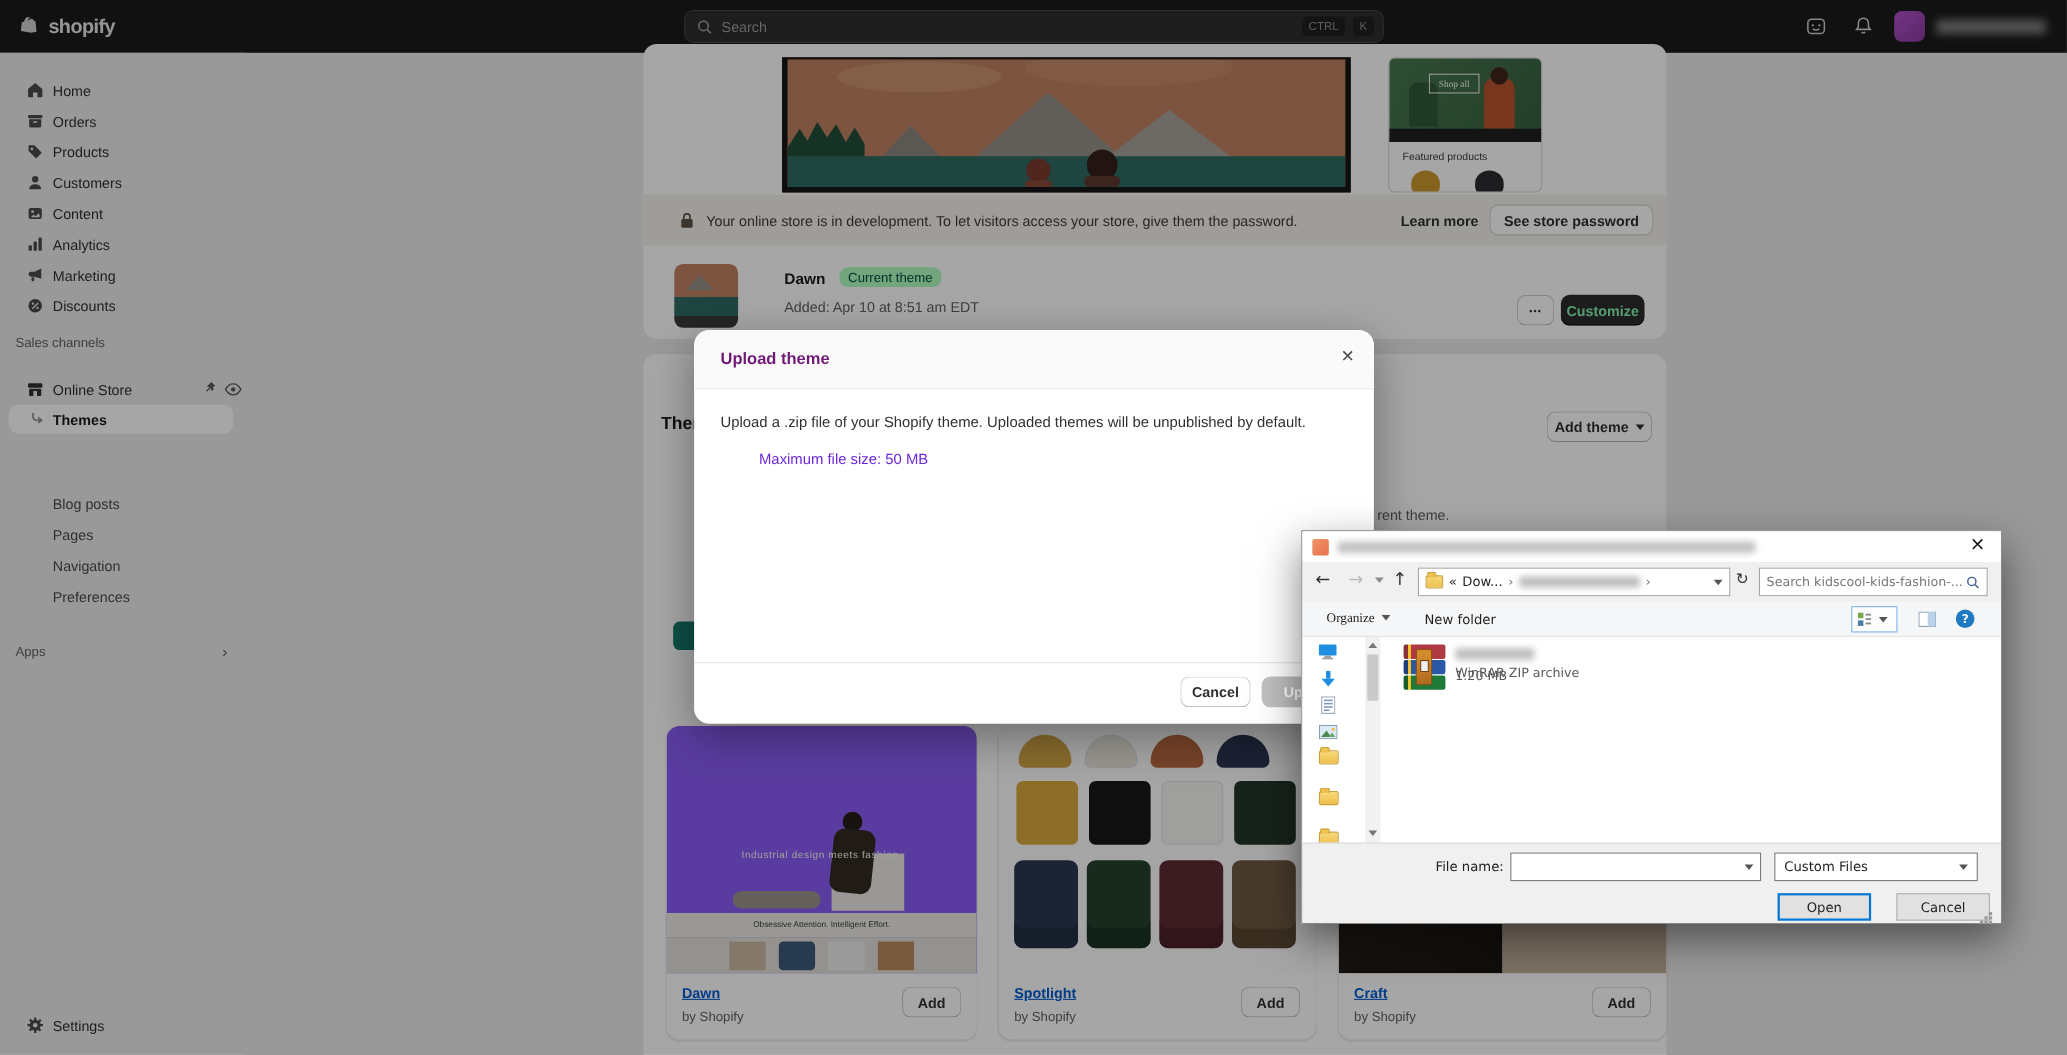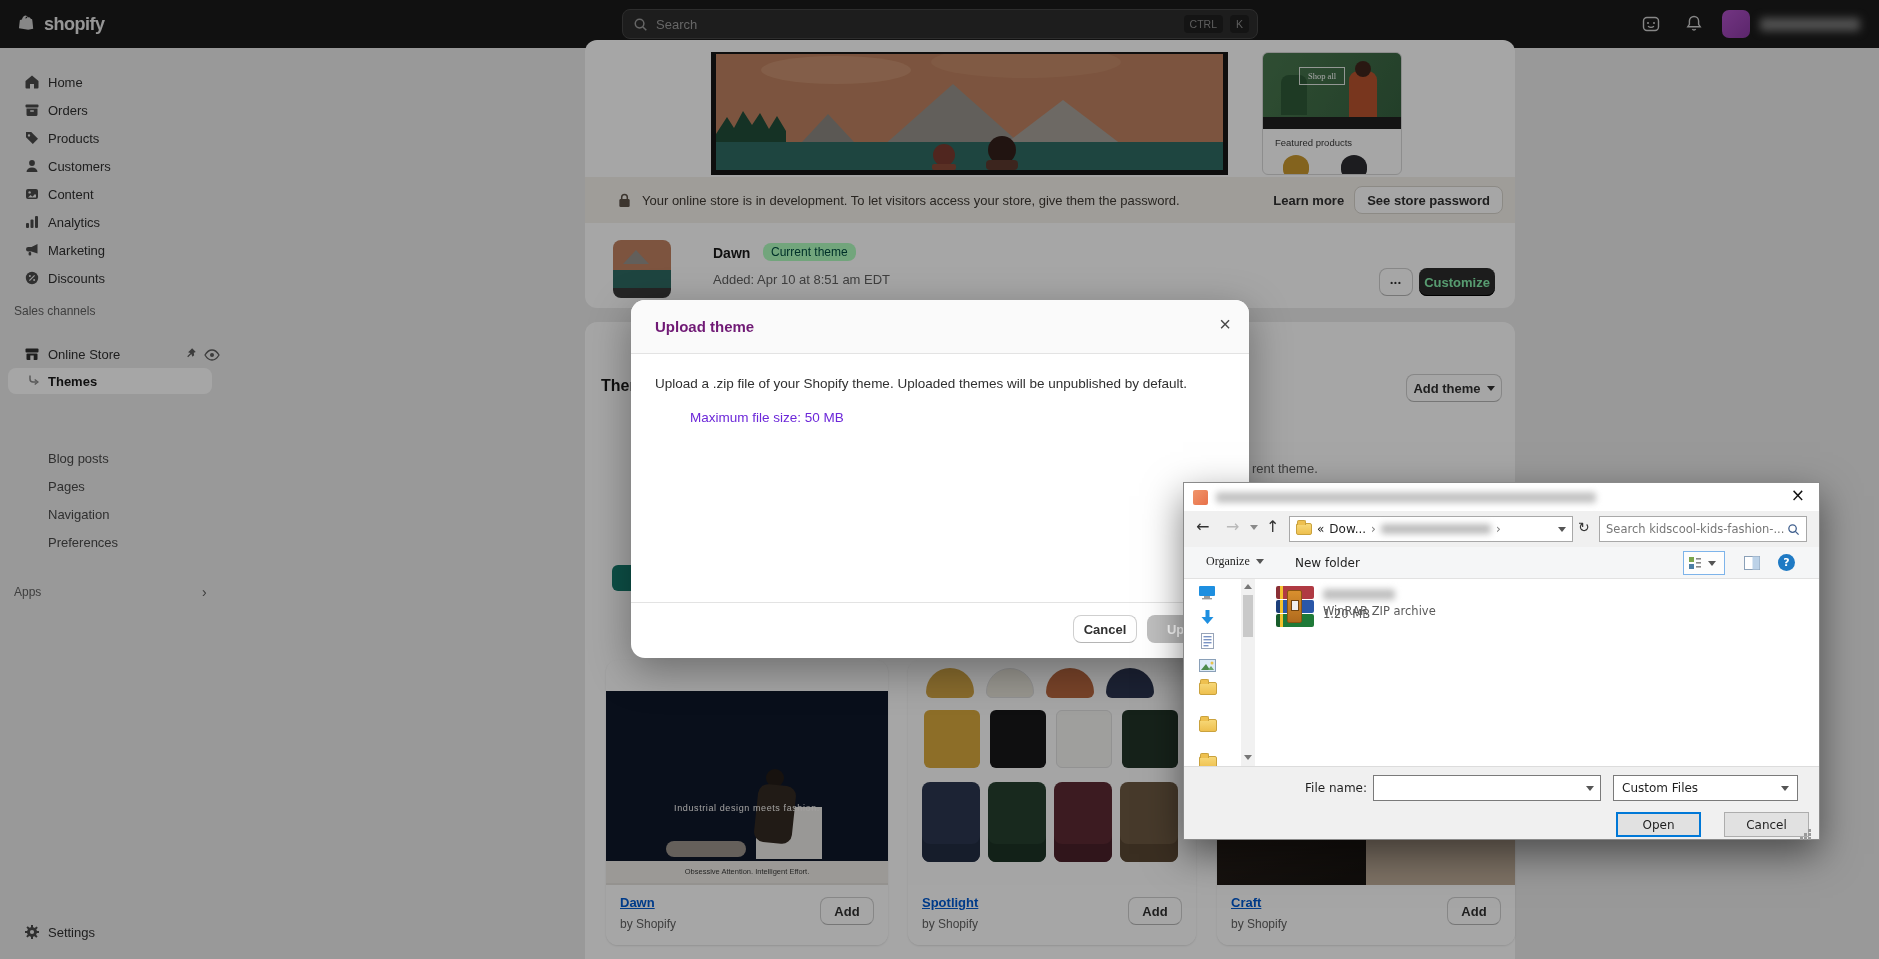--- a/index.html
+++ b/index.html
@@ -311,21 +311,21 @@
   <div class="abs wcard" style="left:585px;top:322px;width:930px;height:678px;"></div>
   <span class="abs" style="left:601px;top:377px;font-size:16px;font-weight:700;color:#1a1a1a;white-space:nowrap;">Theme library</span>
   <div class="abs sbtn" style="left:1406px;top:374px;width:96px;height:28px;gap:6px;">
     <span>Add theme</span>
     <span class="chev-d" style="border-top-color:#303030;"></span>
   </div>
   <span class="abs" style="left:1252px;top:461px;font-size:13px;color:#616161;">rent theme.</span>
   <div class="abs" style="left:612px;top:565px;width:26px;height:26px;border-radius:6px;background:#147a6c;"></div>
 
   <div class="theme-card" style="left:606px;top:660px;width:282px;height:285px;">
-    <div class="abs" style="left:0;top:0;width:282px;height:225px;background:#0f172a;overflow:hidden;margin-top:31px;">
+    <div class="abs" style="left:0;top:0;width:282px;height:225px;background:#8b5cf6;overflow:hidden;">
       <div class="abs" style="left:150px;top:116px;width:66px;height:52px;background:#eceae6;"></div>
       <div class="abs" style="left:160px;top:78px;width:18px;height:18px;border-radius:50%;background:#241d18;"></div>
       <div class="abs" style="left:150px;top:94px;width:38px;height:58px;border-radius:10px;background:#332a22;transform:rotate(6deg);"></div>
       <div class="abs" style="left:60px;top:150px;width:80px;height:16px;border-radius:8px;background:#9b948c;"></div>
       <div class="abs" style="left:0;top:112px;width:282px;text-align:center;color:#f7f6f4;font-size:9px;letter-spacing:.6px;">Industrial design meets fashion.</div>
       <div class="abs" style="left:0;top:170px;width:282px;height:22px;background:#efece6;">
         <div style="text-align:center;font-size:7.5px;color:#3b3b3b;line-height:22px;">Obsessive Attention. Intelligent Effort.</div>
       </div>
       <div class="abs" style="left:0;top:192px;width:282px;height:33px;background:#e4e1dc;display:flex;gap:12px;justify-content:center;align-items:center;">
         <div style="width:33px;height:26px;background:#c9b8a4;"></div>

